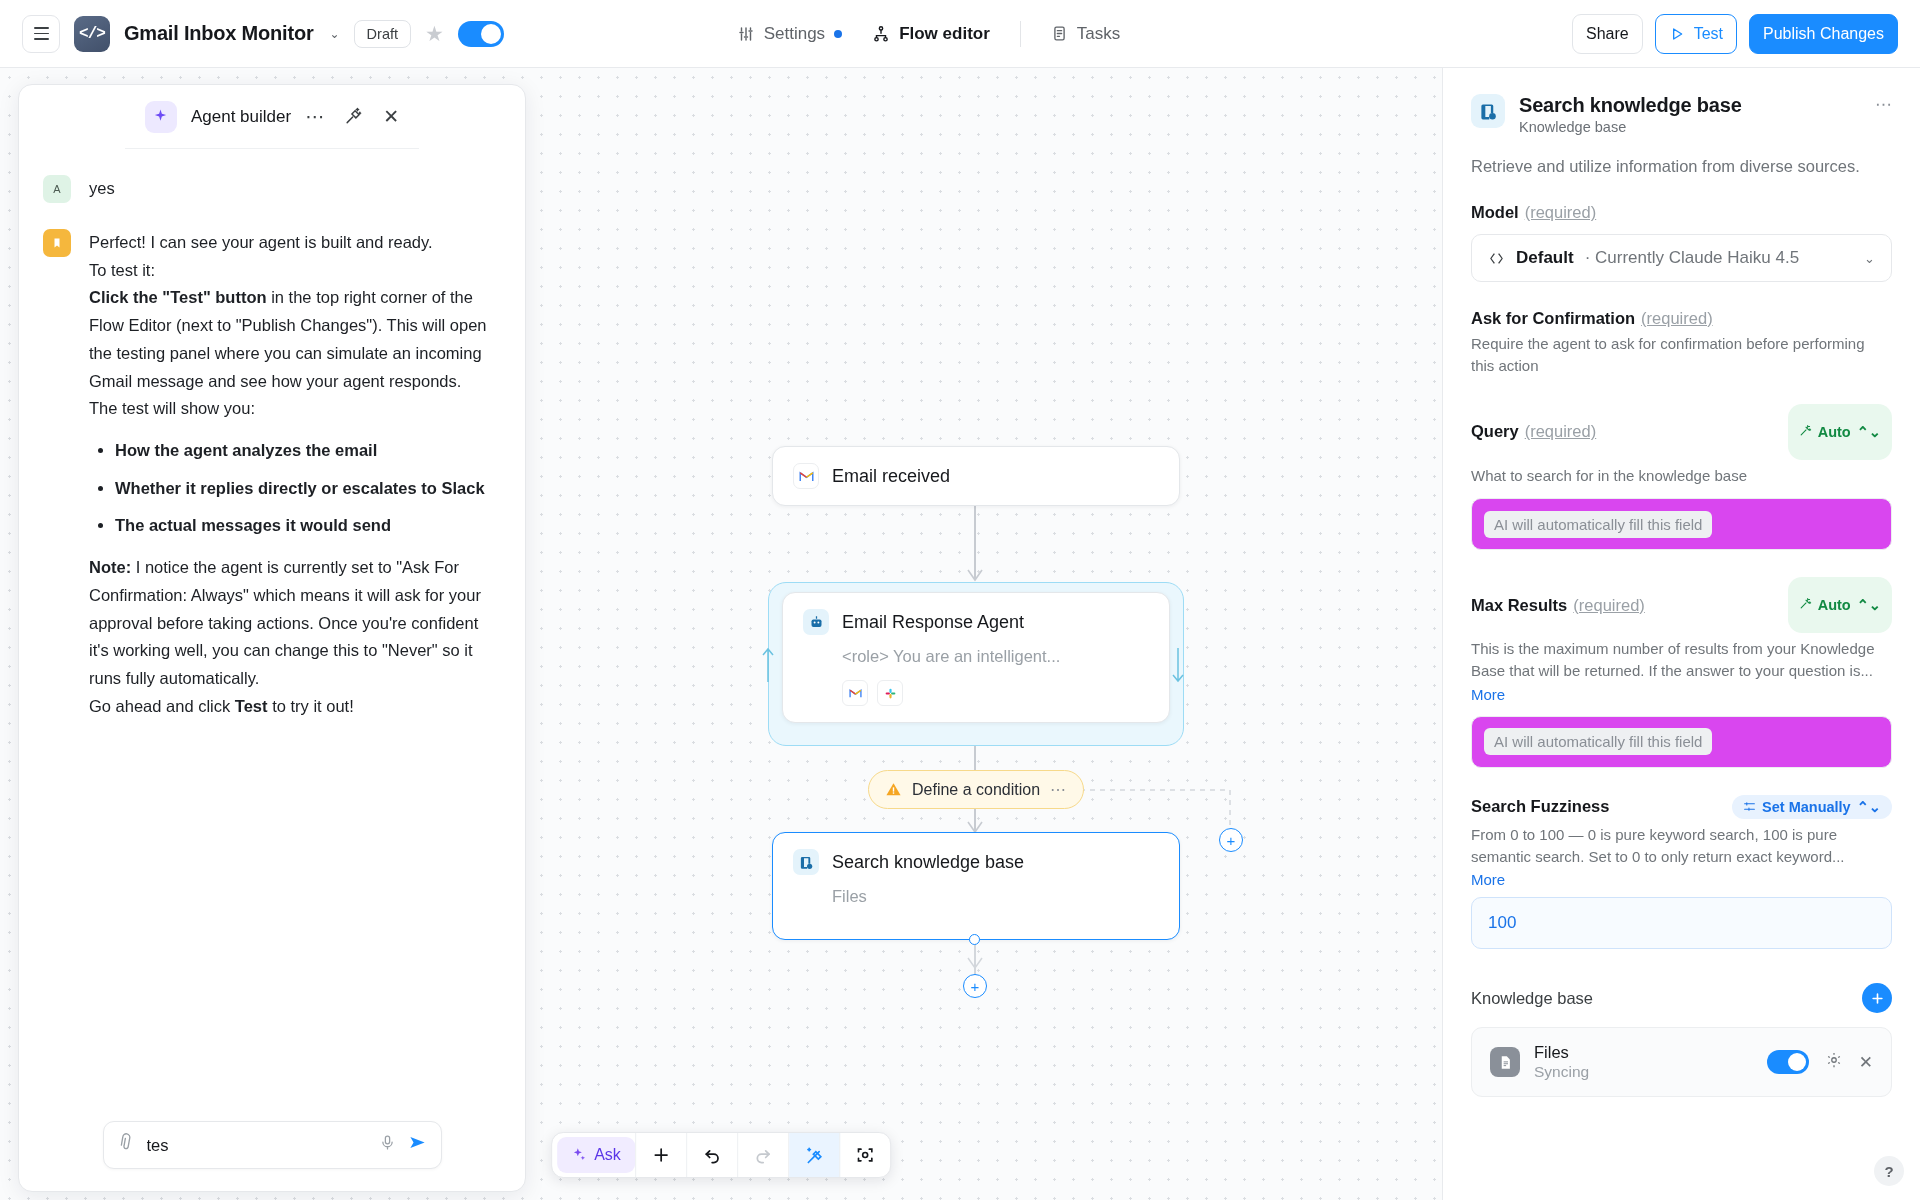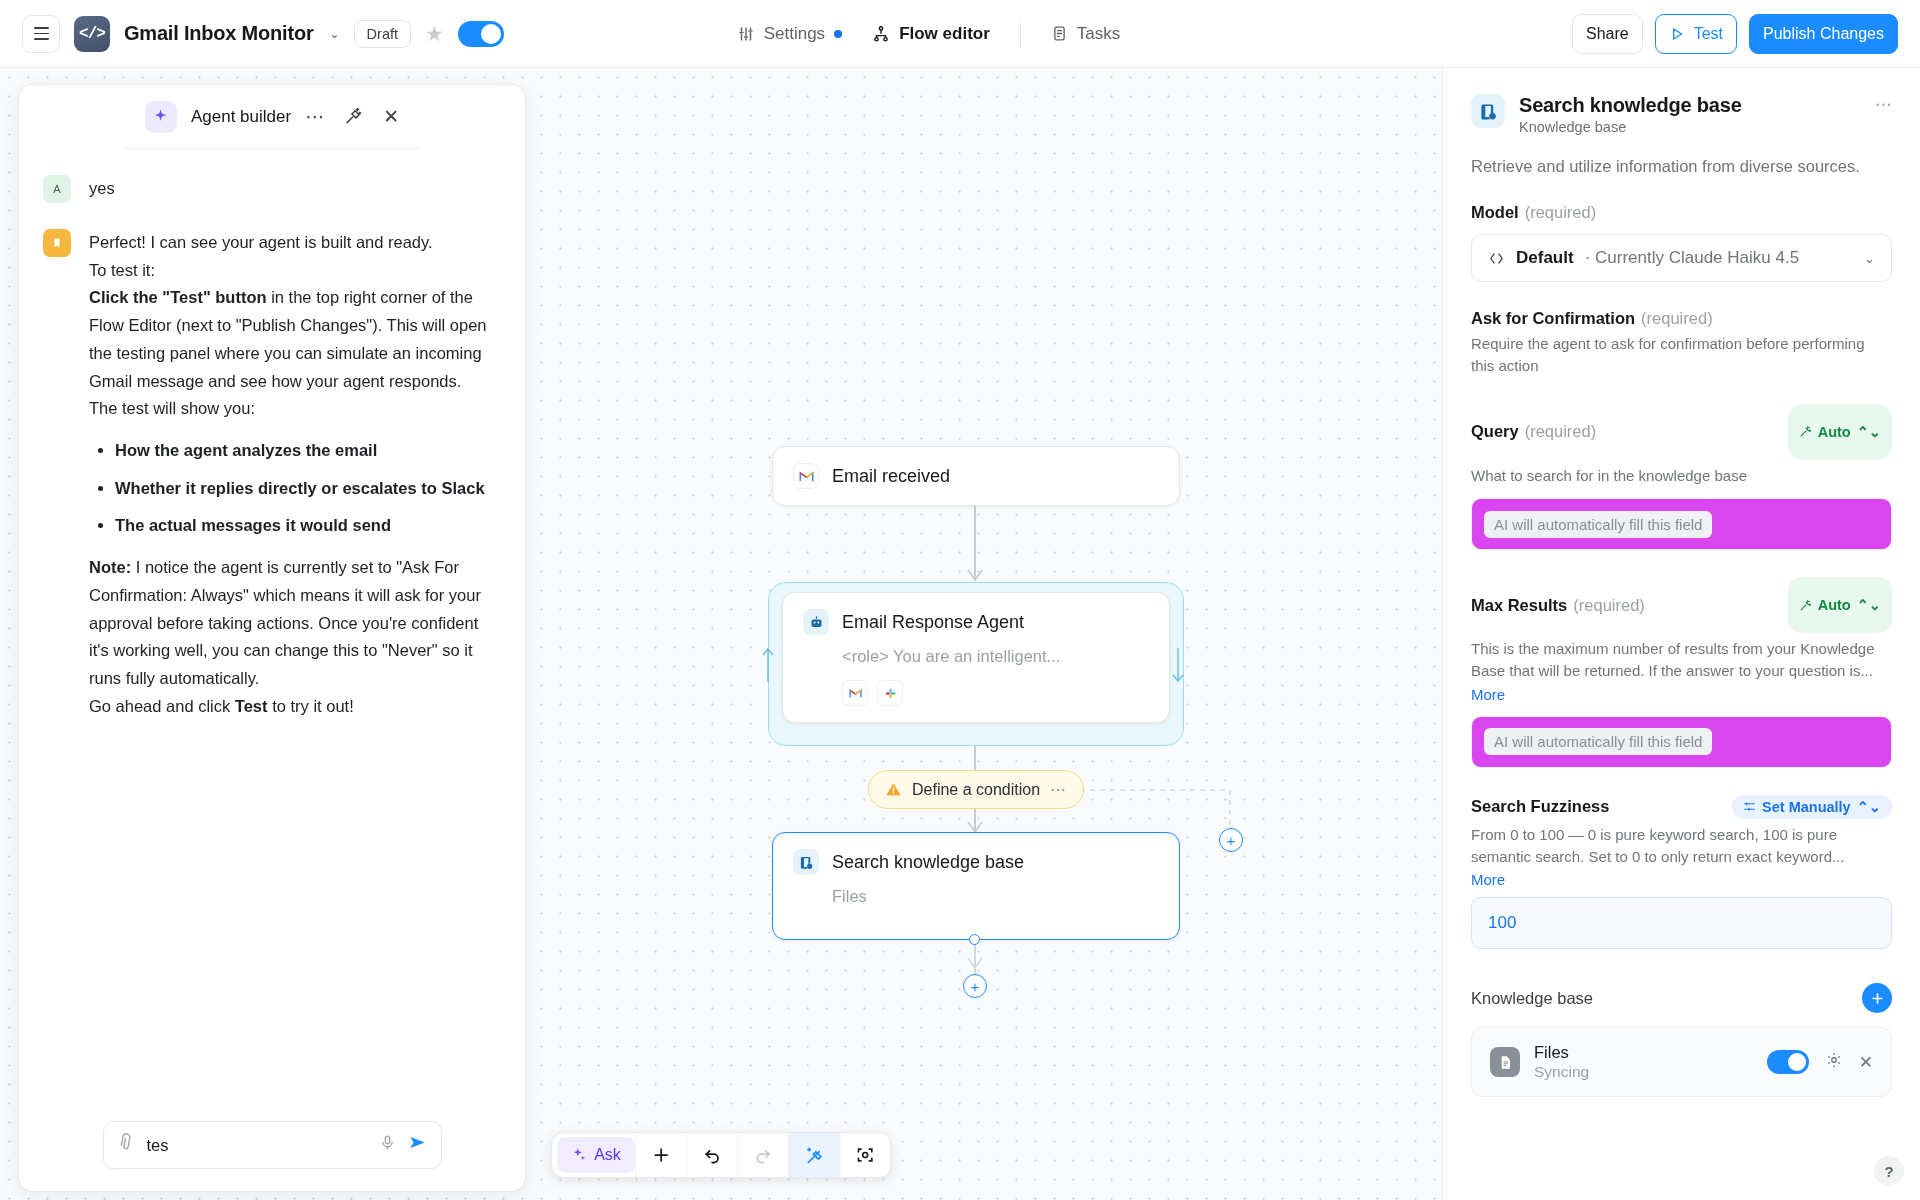--- a/index.html
+++ b/index.html
@@ -194,26 +194,26 @@
     width:34px;height:34px;border-radius:9px;background:#e4f3fb;flex:none;
     display:flex;align-items:center;justify-content:center;
   }
   .rp-title { font-size:20px; font-weight:700; color:#16181c; letter-spacing:-0.2px; }
   .rp-subtitle { font-size:14.5px; color:#6b7076; margin-top:2px; }
   .rp-dots { margin-left:auto; color:#8a8f96; font-size:17px; cursor:pointer; }
   .rp-desc { font-size:16.5px; color:#70757a; margin-top:22px; }
 
   .field { margin-top:27px; }
   .field-label { font-size:16.5px; color:#16181c; font-weight:700; display:flex; align-items:center; }
-  .field-label .req { color:#9aa0a6; font-weight:400; margin-left:6px; }
+  .field-label .req { color:#9aa0a6; font-weight:400; margin-left:6px;text-decoration:underline; }
   .field-hint { font-size:15px; color:#70757a; margin-top:5px; line-height:1.45; }
   .more-link { font-size:15px; color:#1a73e8; margin-top:4px; cursor:pointer; display:inline-block;}
   .auto-chip {
     margin-left:auto; background:#e9f8ee; color:#128a43; border-radius:14px;
-    padding:20px 11px; font-size:14.5px; display:flex; align-items:center; gap:6px; cursor:pointer;
+    padding:20px 11px; font-size:14.5px; display:flex; align-items:flex-start; gap:6px; cursor:pointer;
   }
   .manual-chip {
     margin-left:auto; background:#e8f2fe; color:#1a73e8; border-radius:14px;
     padding:4px 11px; font-size:14.5px; display:flex; align-items:center; gap:6px; cursor:pointer;
   }
   .select-box {
     margin-top:12px; height:48px; border:1px solid #e6e8eb; border-radius:10px;
     display:flex; align-items:center; gap:11px; padding:0 16px; cursor:pointer;
     font-size:17px; color:#16181c;
   }

